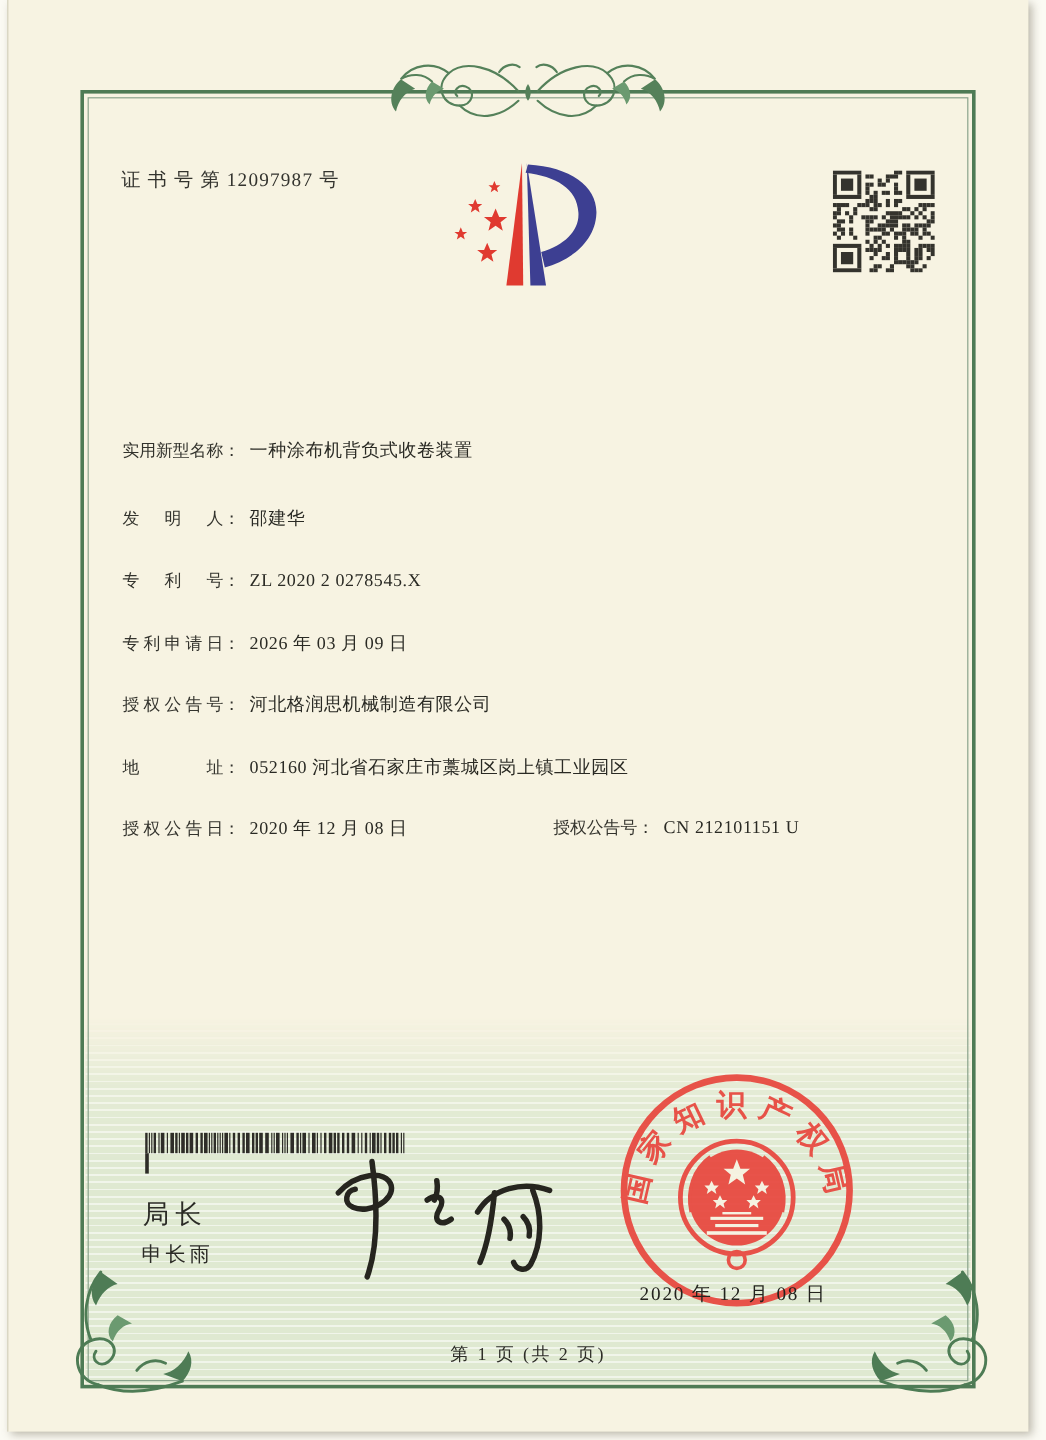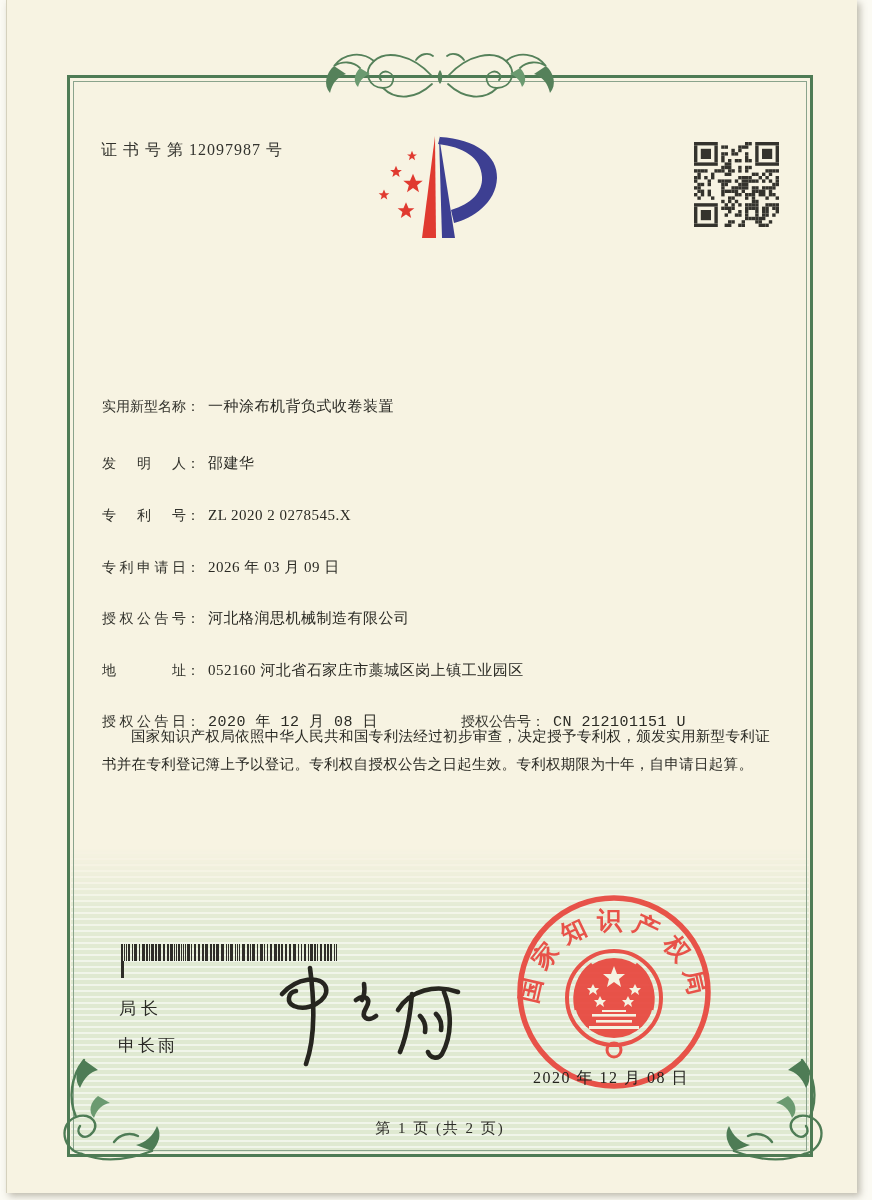--- a/index.html
+++ b/index.html
@@ -50,40 +50,40 @@
   .logo{position:absolute;left:368px;top:131px;width:128px;height:114px;z-index:5;}
   .qr{position:absolute;left:688px;top:142px;width:85px;height:85px;z-index:5;}
   .title{
     position:absolute;left:61px;top:260px;width:746px;text-align:center;
     font-size:42px;font-weight:bold;letter-spacing:5px;color:#1e1e1a;z-index:5;
   }
   
   .fields{position:absolute;left:96px;top:366px;width:690px;z-index:5;font-size:15px;}
   .row{position:absolute;left:0;white-space:nowrap;}
   .r0{top:0;} .r1{top:57px;} .r2{top:109px;} .r3{top:161px;}
-  .r4{top:212px;} .r5{top:264px;} .r6{top:315px;font-family:Liberation Mono, monospace;}
+  .r4{top:212px;} .r5{top:264px;} .r6{top:315px;}
   .lbl{
     display:inline-block;width:84px;font-size:14px;color:#33332d;
-    text-align:justify;text-align-last:justify;vertical-align:baseline;margin-top:32px;
+    text-align:justify;text-align-last:justify;vertical-align:baseline;
   }
   .colon{font-size:14px;color:#33332d;margin-right:8px;}
   .val{font-size:15px;color:#2a2a24;letter-spacing:.5px;}
   .grant2{position:absolute;left:359px;top:0;white-space:nowrap;}
   
   .paras{
     position:absolute;left:96px;top:722px;width:668px;z-index:5;
     font-size:14.5px;line-height:28px;text-align:justify;color:#2a2a24;
     letter-spacing:.3px;
   }
   .paras p{margin:0;text-indent:2em;}
   
   .barcode{position:absolute;left:115px;top:944px;width:218px;height:17px;z-index:5;font-size:0;}
   .barcode span{display:inline-block;height:17px;vertical-align:top;}
   .bar-d{background:#2e2d28;} .bar-l{background:transparent;}
-  .signer-title{position:absolute;left:113px;top:997px;font-size:17px;letter-spacing:5px;z-index:5;color:#2b2b26;}
+  .signer-title{position:absolute;left:113px;top:997px;font-size:22px;letter-spacing:5px;z-index:5;color:#2b2b26;}
   .signer-name{position:absolute;left:112px;top:1034px;font-size:17px;letter-spacing:3px;z-index:5;color:#2b2b26;}
   .sig{position:absolute;left:246px;top:958px;width:215px;height:118px;z-index:6;}
   .seal{position:absolute;left:508px;top:892px;width:200px;height:200px;z-index:6;opacity:.92;}
   .seal-date{position:absolute;left:527px;top:1068px;font-size:16px;letter-spacing:1.5px;color:#23231e;z-index:7;white-space:nowrap;}
   .page-info{position:absolute;left:61px;top:1119px;width:746px;text-align:center;font-size:15px;color:#2e2e28;z-index:5;letter-spacing:2px;}
   .back-note{position:absolute;left:61px;top:1166px;width:746px;text-align:center;font-size:16px;letter-spacing:3px;color:#3a3a33;z-index:5;}
 </style>
 </head>
 <body>
 
@@ -389,21 +389,20 @@
     </div>
     <div class="row r6">
       <span class="lbl">授权公告日</span><span class="colon">：</span><span class="val">2020 年 12 月 08 日</span>
       <span class="grant2">
         <span class="lbl" style="width:auto;">授权公告号</span><span class="colon">：</span><span class="val">CN 212101151 U</span>
       </span>
     </div>
   </div>
 
   <div class="paras">
-    <p>国家知识产权局依照中华人民共和国专利法经过初步审查，决定授予专利权，颁发实用新型专利证书并在专利登记簿上予以登记。专利权自授权公告之日起生效。专利权期限为十年，自申请日起算。</p>
   </div>
 
   <div class="barcode" id="barcode"><span class="bar-d" style="width:2px"></span><span class="bar-l" style="width:1px"></span><span class="bar-d" style="width:1px"></span><span class="bar-l" style="width:1px"></span><span class="bar-d" style="width:1px"></span><span class="bar-l" style="width:1px"></span><span class="bar-d" style="width:2px"></span><span class="bar-l" style="width:2px"></span><span class="bar-d" style="width:1px"></span><span class="bar-l" style="width:1px"></span><span class="bar-d" style="width:3px"></span><span class="bar-l" style="width:2px"></span><span class="bar-d" style="width:1px"></span><span class="bar-l" style="width:2px"></span><span class="bar-d" style="width:3px"></span><span class="bar-l" style="width:1px"></span><span class="bar-d" style="width:2px"></span><span class="bar-l" style="width:1px"></span><span class="bar-d" style="width:1px"></span><span class="bar-l" style="width:1px"></span><span class="bar-d" style="width:3px"></span><span class="bar-l" style="width:1px"></span><span class="bar-d" style="width:2px"></span><span class="bar-l" style="width:1px"></span><span class="bar-d" style="width:3px"></span><span class="bar-l" style="width:2px"></span><span class="bar-d" style="width:2px"></span><span class="bar-l" style="width:2px"></span><span class="bar-d" style="width:2px"></span><span class="bar-l" style="width:1px"></span><span class="bar-d" style="width:3px"></span><span class="bar-l" style="width:1px"></span><span class="bar-d" style="width:1px"></span><span class="bar-l" style="width:1px"></span><span class="bar-d" style="width:1px"></span><span class="bar-l" style="width:1px"></span><span class="bar-d" style="width:2px"></span><span class="bar-l" style="width:1px"></span><span class="bar-d" style="width:1px"></span><span class="bar-l" style="width:1px"></span><span class="bar-d" style="width:1px"></span><span class="bar-l" style="width:1px"></span><span class="bar-d" style="width:1px"></span><span class="bar-l" style="width:1px"></span><span class="bar-d" style="width:3px"></span><span class="bar-l" style="width:1px"></span><span class="bar-d" style="width:1px"></span><span class="bar-l" style="width:2px"></span><span class="bar-d" style="width:2px"></span><span class="bar-l" style="width:2px"></span><span class="bar-d" style="width:2px"></span><span class="bar-l" style="width:2px"></span><span class="bar-d" style="width:2px"></span><span class="bar-l" style="width:1px"></span><span class="bar-d" style="width:3px"></span><span class="bar-l" style="width:2px"></span><span class="bar-d" style="width:2px"></span><span class="bar-l" style="width:1px"></span><span class="bar-d" style="width:2px"></span><span class="bar-l" style="width:1px"></span><span class="bar-d" style="width:3px"></span><span class="bar-l" style="width:2px"></span><span class="bar-d" style="width:3px"></span><span class="bar-l" style="width:2px"></span><span class="bar-d" style="width:1px"></span><span class="bar-l" style="width:1px"></span><span class="bar-d" style="width:1px"></span><span class="bar-l" style="width:1px"></span><span class="bar-d" style="width:3px"></span><span class="bar-l" style="width:2px"></span><span class="bar-d" style="width:1px"></span><span class="bar-l" style="width:1px"></span><span class="bar-d" style="width:1px"></span><span class="bar-l" style="width:1px"></span><span class="bar-d" style="width:1px"></span><span class="bar-l" style="width:2px"></span><span class="bar-d" style="width:3px"></span><span class="bar-l" style="width:2px"></span><span class="bar-d" style="width:2px"></span><span class="bar-l" style="width:1px"></span><span class="bar-d" style="width:1px"></span><span class="bar-l" style="width:1px"></span><span class="bar-d" style="width:3px"></span><span class="bar-l" style="width:2px"></span><span class="bar-d" style="width:1px"></span><span class="bar-l" style="width:2px"></span><span class="bar-d" style="width:3px"></span><span class="bar-l" style="width:1px"></span><span class="bar-d" style="width:1px"></span><span class="bar-l" style="width:2px"></span><span class="bar-d" style="width:1px"></span><span class="bar-l" style="width:2px"></span><span class="bar-d" style="width:2px"></span><span class="bar-l" style="width:2px"></span><span class="bar-d" style="width:3px"></span><span class="bar-l" style="width:1px"></span><span class="bar-d" style="width:2px"></span><span class="bar-l" style="width:1px"></span><span class="bar-d" style="width:2px"></span><span class="bar-l" style="width:2px"></span><span class="bar-d" style="width:2px"></span><span class="bar-l" style="width:2px"></span><span class="bar-d" style="width:2px"></span><span class="bar-l" style="width:2px"></span><span class="bar-d" style="width:3px"></span><span class="bar-l" style="width:2px"></span><span class="bar-d" style="width:1px"></span><span class="bar-l" style="width:2px"></span><span class="bar-d" style="width:1px"></span><span class="bar-l" style="width:2px"></span><span class="bar-d" style="width:2px"></span><span class="bar-l" style="width:2px"></span><span class="bar-d" style="width:1px"></span><span class="bar-l" style="width:1px"></span><span class="bar-d" style="width:3px"></span><span class="bar-l" style="width:1px"></span><span class="bar-d" style="width:2px"></span><span class="bar-l" style="width:1px"></span><span class="bar-d" style="width:1px"></span><span class="bar-l" style="width:2px"></span><span class="bar-d" style="width:2px"></span><span class="bar-l" style="width:2px"></span><span class="bar-d" style="width:2px"></span><span class="bar-l" style="width:1px"></span><span class="bar-d" style="width:2px"></span><span class="bar-l" style="width:1px"></span><span class="bar-d" style="width:2px"></span><span class="bar-l" style="width:2px"></span><span class="bar-d" style="width:1px"></span><span class="bar-l" style="width:1px"></span><span class="bar-d" style="width:1px"></span><span class="bar-l" style="width:1px"></span><span class="bar-d" style="width:3px"></span></div>
 
   <div class="signer-title">局长</div>
   <div class="signer-name">申长雨</div>
 
   <svg class="sig" viewBox="0 0 215 118">
     <g stroke="#26251f" fill="none" stroke-width="4.6" stroke-linecap="round" stroke-linejoin="round">
       <path d="M30,36 C44,20 70,16 74,30 C77,42 56,54 42,48 C34,45 36,34 44,33"></path>

